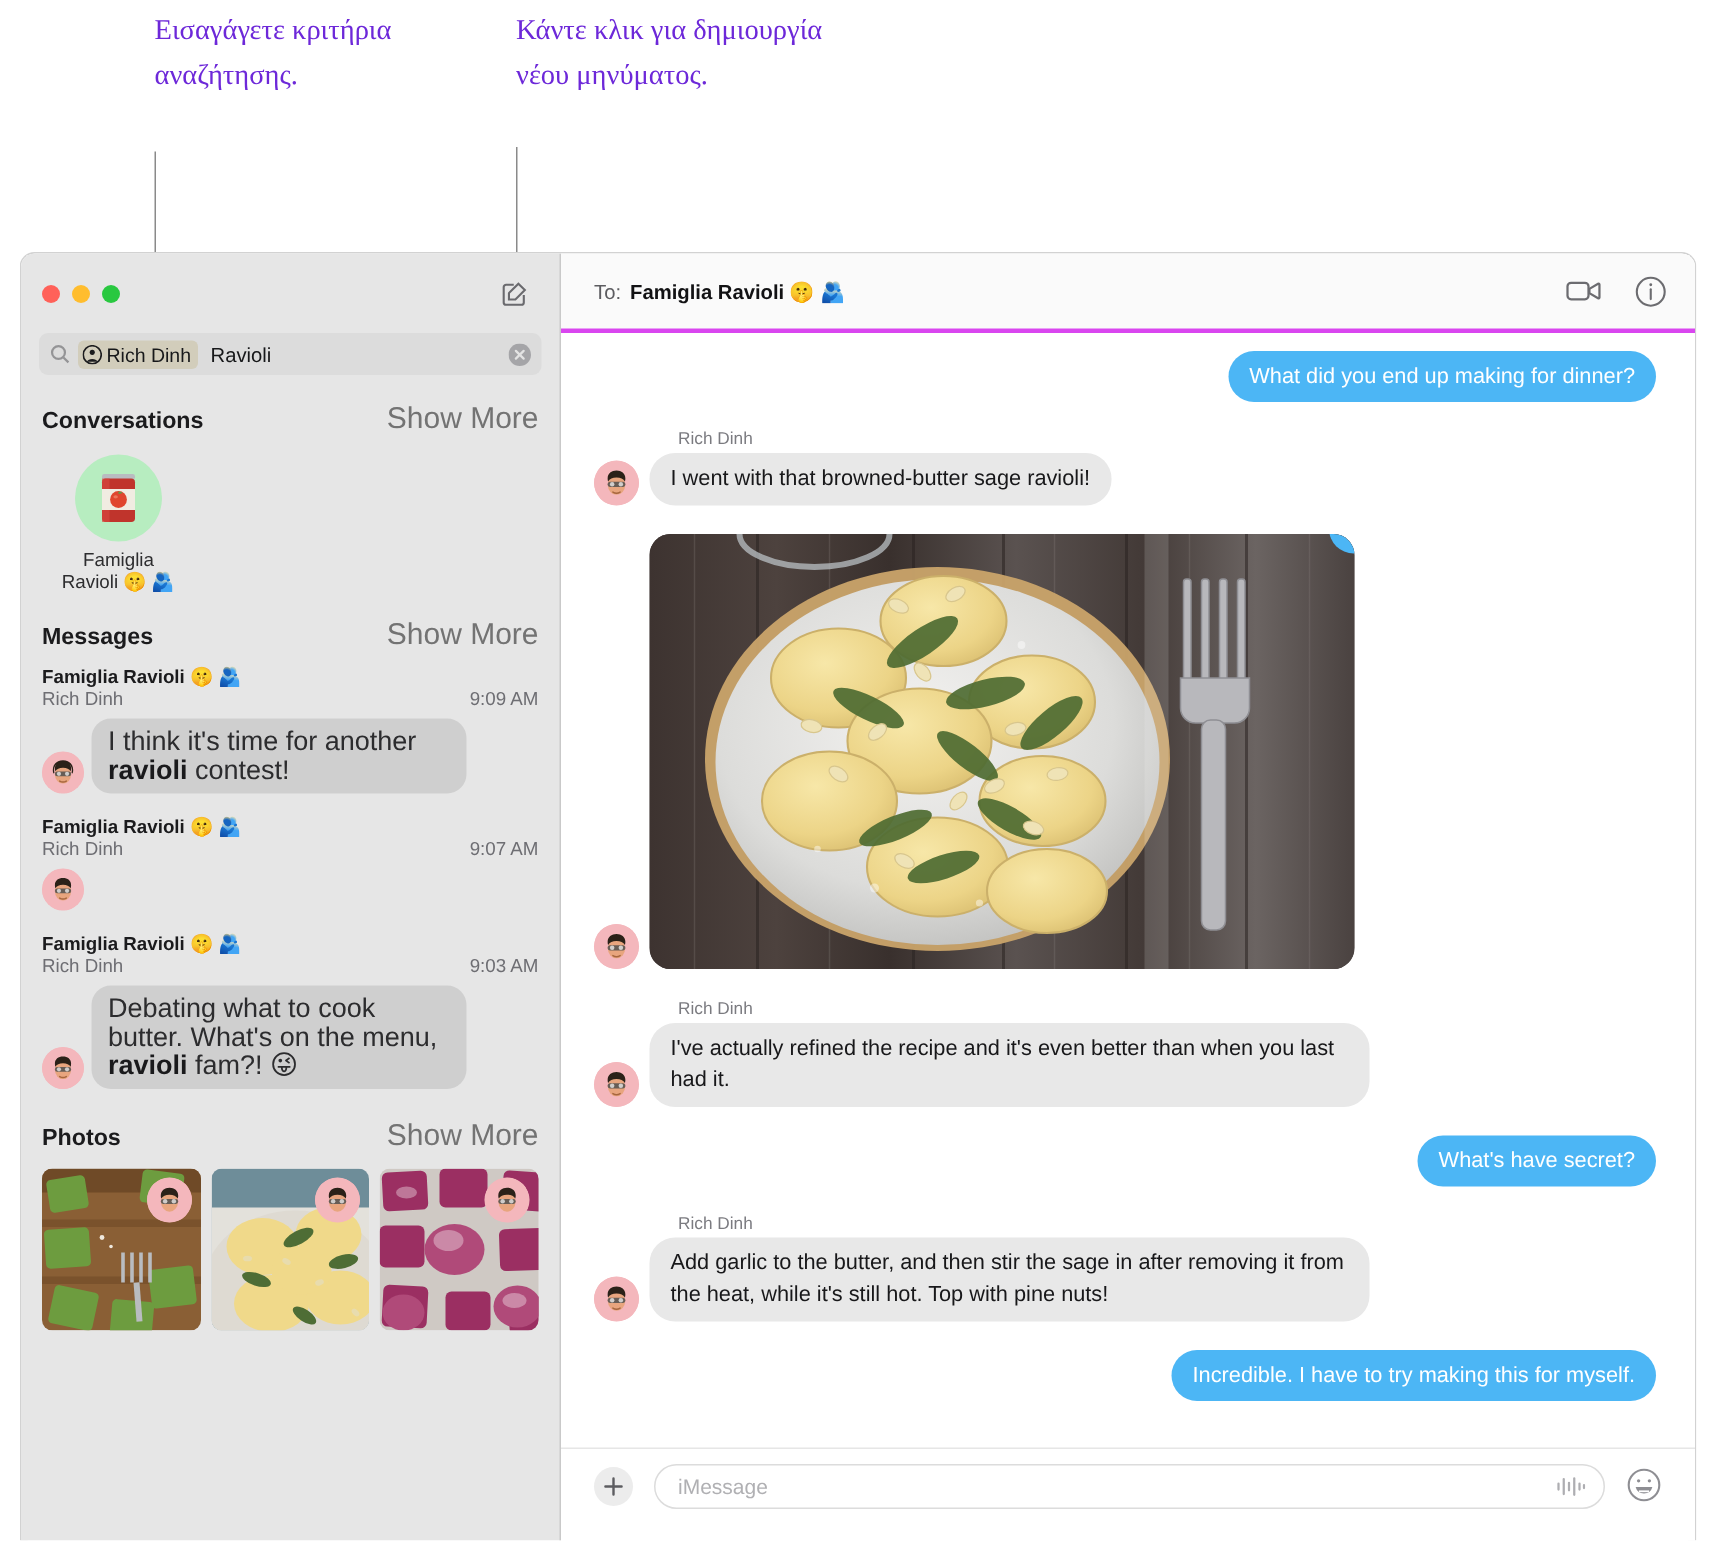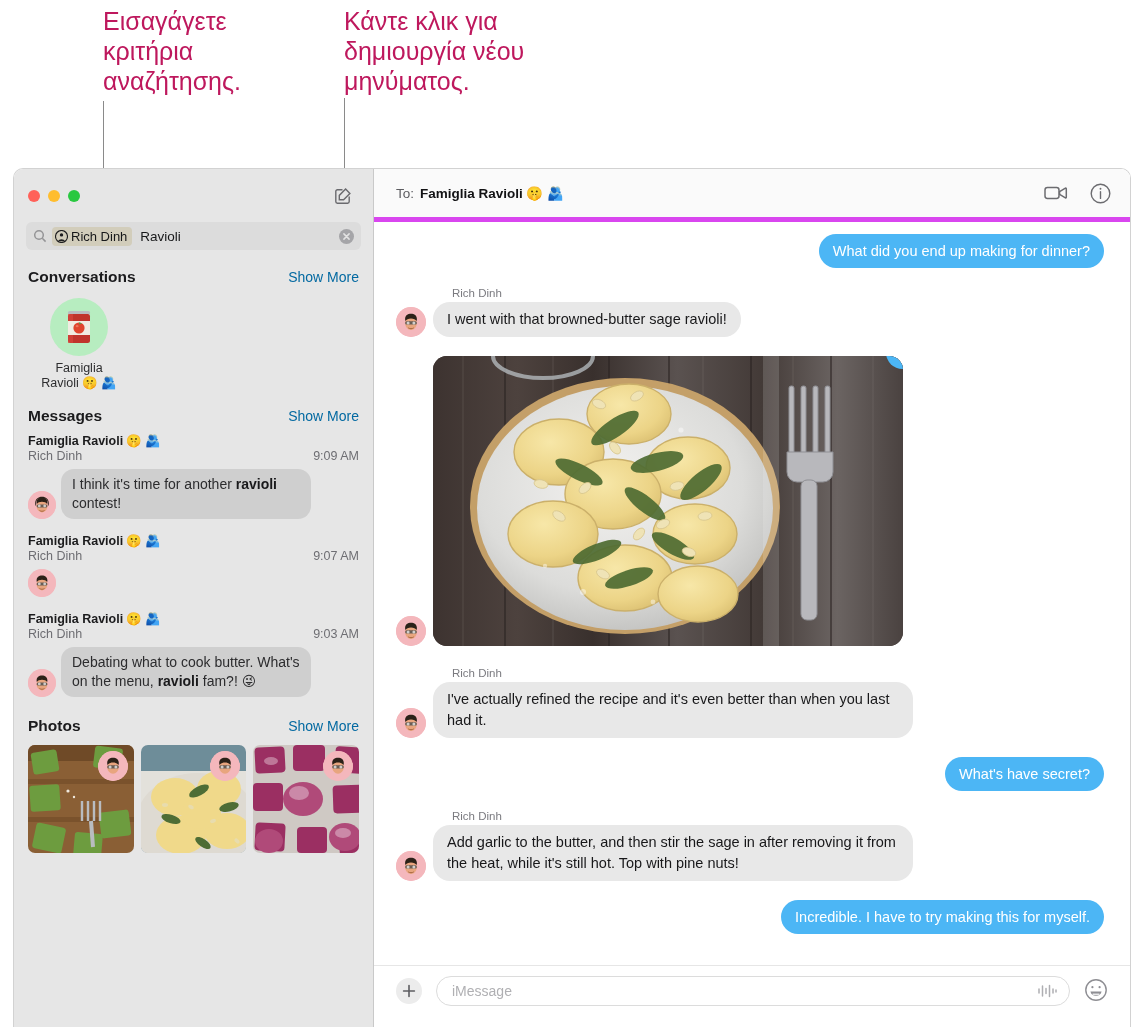--- a/index.html
+++ b/index.html
@@ -7,25 +7,25 @@
     width: 1144px; height: 1027px;
     background: #ffffff;
     font-family: "Liberation Sans", "DejaVu Sans", sans-serif;
     overflow: hidden;
   }
 
   
   .callouts { position: absolute; left: 0; top: 0; width: 1144px; height: 168px; }
   .callout-text {
     position: absolute;
-    font-size: 25px;
+    font-size: 19px;
     line-height: 30px;
-    color: #be185d;
+    color: #6d28d9;
     white-space: pre-line;
-    font-family: Liberation Sans, sans-serif;
+    font-family: Liberation Serif, serif;
   }
   .callout-1 { left: 103px; top: 6px; width: 210px; }
   .callout-2 { left: 344px; top: 6px; width: 240px; }
   .leader {
     position: absolute;
     width: 1px;
     background: #8a8a8a;
   }
   .leader-1 { left: 103px; top: 101px; height: 67px; }
   .leader-2 { left: 344px; top: 98px; height: 70px; }
@@ -120,22 +120,22 @@
     justify-content: space-between;
     padding: 10px 14px 4px 14px;
     gap: 44px;
   }
   .section-title {
     font-size: 15.5px;
     font-weight: bold;
     color: #1b1b1d;
   }
   .show-more {
-    font-size: 14px;
-    color: #0369a1;
+    font-size: 20px;
+    color: #737373;
     cursor: pointer;
   }
 
   .conv-row { padding: 8px 0 6px 22px; display: flex; gap: 14px; }
   .conv-item { width: 86px; text-align: center; cursor: pointer; }
   .conv-avatar {
     width: 58px; height: 58px; border-radius: 50%;
     background: #b7edc0;
     margin: 0 auto;
     display: flex; align-items: center; justify-content: center;
@@ -166,21 +166,21 @@
   }
   .mini-avatar {
     width: 28px; height: 28px; border-radius: 50%;
     flex: none; overflow: hidden; background: #f3b9bd;
     position: relative;
   }
   .mini-bubble {
     background: #cfcfcf;
     border-radius: 13px;
     padding: 6px 11px;
-    font-size: 14px;
+    font-size: 18px;
     line-height: 19px;
     color: #2c2c2e;
     max-width: 250px;
     position: relative;
   }
   .mini-bubble::before {
     content: "";
     position: absolute; left: -4px; bottom: 0;
     width: 12px; height: 14px;
     background: #cfcfcf;
@@ -208,21 +208,21 @@
     flex: 1;
     display: flex;
     flex-direction: column;
     background: #ffffff;
     position: relative;
   }
   .conv-header {
     height: 53px;
     flex: none;
     background: #fafafa;
-    border-bottom: 5px solid #d946ef;
+    border-bottom: 3px solid #d946ef;
     display: flex;
     align-items: center;
     padding: 0 18px 0 22px;
   }
   .to-label { font-size: 13.5px; color: #5c5c60; margin-right: 6px; }
   .to-name {
     font-size: 13.5px; font-weight: bold; color: #121214;
     display: flex; align-items: center; gap: 3px;
   }
   .header-actions { margin-left: auto; display: flex; align-items: center; gap: 20px; }

